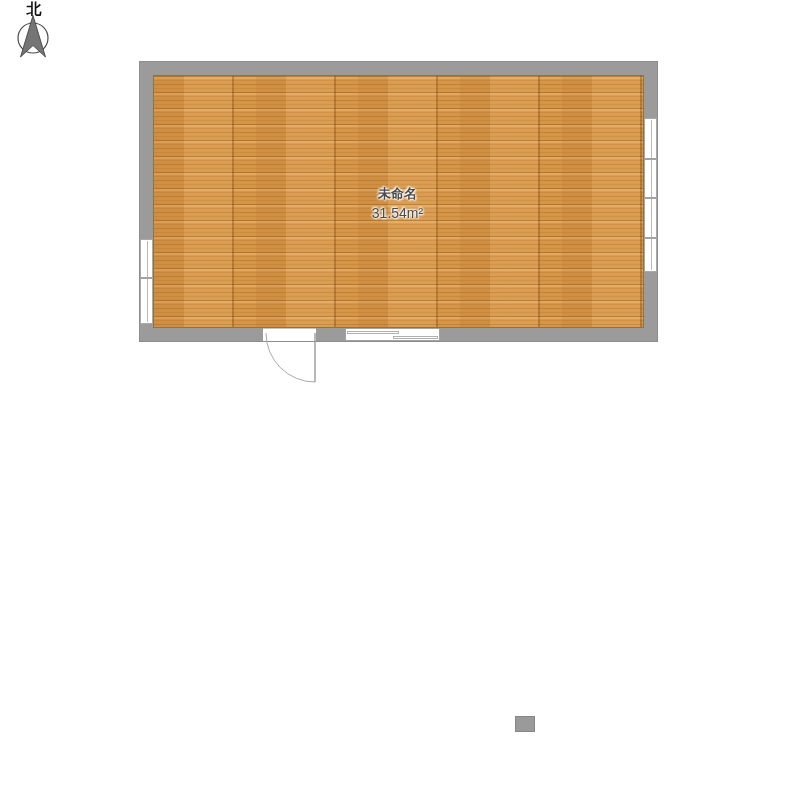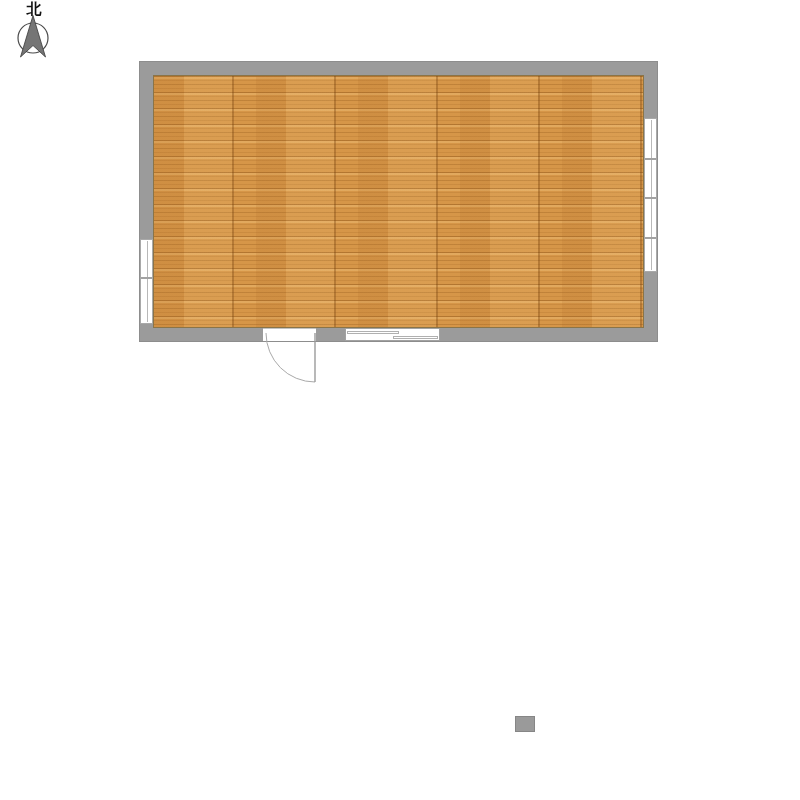--- a/index.html
+++ b/index.html
@@ -125,20 +125,24 @@
     <svg class="compass-svg" width="52" height="62" viewBox="0 0 52 62">
       <circle cx="25" cy="38" r="15" fill="none" stroke="#4a4a4a" stroke-width="1.2"></circle>
       <polygon points="25,15.5 12.5,57 25,45.5 37.5,57" fill="#757575" stroke="#383838" stroke-width="0.8"></polygon>
     </svg>
   </div>
 
   <div class="walls"></div>
 
   <div class="floor"></div>
 
+  <div class="room-label">
+    <div class="room-name">未命名</div>
+    <div class="room-area">31.54m²</div>
+  </div>
 
   <div class="window vertical window-left">
     <div class="window-centerline-v"></div>
     <div class="window-divider-h" style="top:37px;"></div>
   </div>
 
   <div class="window vertical window-right">
     <div class="window-centerline-v"></div>
     <div class="window-divider-h" style="top:39px;"></div>
     <div class="window-divider-h" style="top:78px;"></div>

